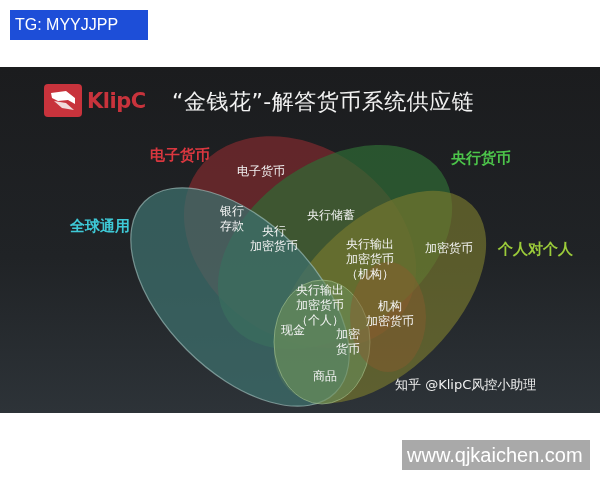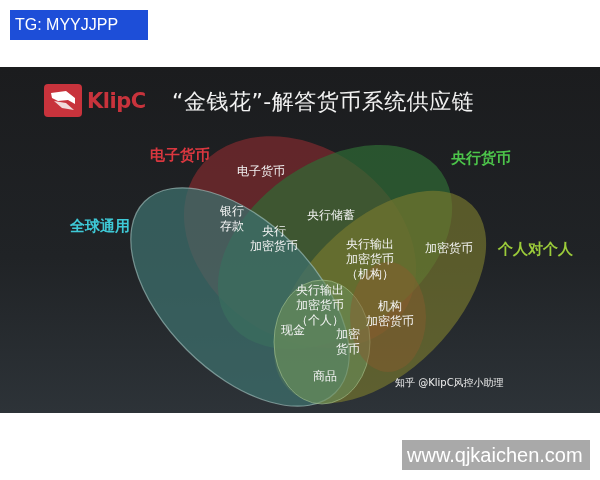--- a/index.html
+++ b/index.html
@@ -12,21 +12,21 @@
            background:linear-gradient(180deg,#1b1c1e 0%,#202326 55%,#2d3338 100%); overflow:hidden; }
   .logo { position:absolute; left:16px; top:17px; display:flex; align-items:center;padding-left:28px; }
   .logo-box { width:38px; height:33px; background:#c8333c; border-radius:4px; position:relative; }
   .logo-box svg { position:absolute; left:4px; top:4px; }
   .logo-text { color:#c8333c; font-weight:bold; font-size:21px; margin-left:5px;
                font-family:"DejaVu Sans", sans-serif; letter-spacing:-0.5px; }
   .title { position:absolute; left:172px; top:20px; color:#f2f2f2; font-size:22px; letter-spacing:0.5px; }
   svg.venn { position:absolute; left:0; top:0; }
   .lbl { position:absolute; color:#f4f4f4; font-size:12px; line-height:15px; text-align:center; white-space:nowrap; }
   .cat { position:absolute; font-size:15px; font-weight:bold; white-space:nowrap; }
-  .watermark { position:absolute; left:395px; top:309px; color:#f0f0f0; font-size:10px; white-space:nowrap; }
+  .watermark { position:absolute; left:395px; top:309px; color:#f0f0f0; font-size:13px; white-space:nowrap; }
   .url-badge { position:absolute; left:402px; top:440px; width:188px; height:30px; background:#a9a9a9;
                color:#ffffff; font-family:"Liberation Sans", sans-serif; font-size:20px; line-height:30px;
                padding-left:5px; box-sizing:border-box; }
 </style>
 </head>
 <body>
 
 <div class="tg-badge">TG: MYYJJPP</div>
 
 <div class="slide">

